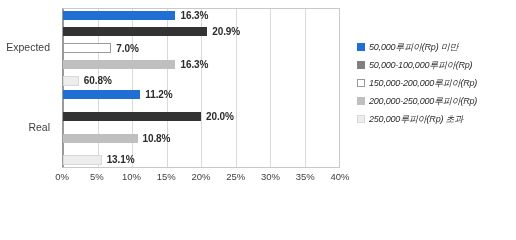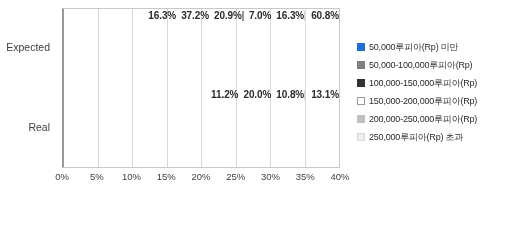--- a/index.html
+++ b/index.html
@@ -49,22 +49,22 @@
   
   .groups {
     position: absolute;
     inset: 0;
   }
   .group {
     position: absolute;
     left: 0;
     right: 0;
     display: flex;
-    flex-direction: row;
-    justify-content: flex-end;
+    flex-direction: column;
+    justify-content: space-between;
   }
   .group-expected { top: 0; height: 50%; }
   .group-real     { top: 50%; height: 50%; }
 
   .bar-row {
     position: relative;
     height: 13.2px;
     margin-bottom: 0.6px;
     display: flex;
     align-items: center;
@@ -119,20 +119,21 @@
     color: #404040;
     white-space: nowrap;
   }
 
   
   .legend {
     position: absolute;
     left: 357px;
     top: 38px;
     width: 158px;
+    font-style: italic;
   }
   .legend-item {
     display: flex;
     align-items: center;
     height: 18px;
   }
   .legend-swatch {
     width: 8px;
     height: 8px;
     flex: 0 0 8px;
@@ -166,24 +167,20 @@
       <div class="gridline" style="left:75%"></div>
       <div class="gridline" style="left:87.5%"></div>
     </div>
 
     <div class="groups">
 
       <div class="group group-expected">
         <div class="bar-row">
           <div class="bar s1" style="width:40.75%"></div>
           <div class="bar-label">16.3%</div>
-        </div>
-        <div class="bar-row">
-          <div class="bar s2" style="width:93%"></div>
-          <div class="bar-label">37.2%</div>
         </div>
         <div class="bar-row">
           <div class="bar s3" style="width:52.25%"></div>
           <div class="bar-label">20.9%</div>
         </div>
         <div class="bar-row">
           <div class="bar s4" style="width:17.5%"></div>
           <div class="bar-label">7.0%</div>
         </div>
         <div class="bar-row">
@@ -233,24 +230,20 @@
   <div class="legend">
     <div class="legend-item">
       <span class="legend-swatch s1"></span>
       <span class="legend-text">50,000루피아(Rp) 미만</span>
     </div>
     <div class="legend-item">
       <span class="legend-swatch s2"></span>
       <span class="legend-text">50,000-100,000루피아(Rp)</span>
     </div>
     <div class="legend-item">
-      <span class="legend-swatch s3"></span>
-      <span class="legend-text">100,000-150,000루피아(Rp)</span>
-    </div>
-    <div class="legend-item">
       <span class="legend-swatch s4"></span>
       <span class="legend-text">150,000-200,000루피아(Rp)</span>
     </div>
     <div class="legend-item">
       <span class="legend-swatch s5"></span>
       <span class="legend-text">200,000-250,000루피아(Rp)</span>
     </div>
     <div class="legend-item">
       <span class="legend-swatch s6"></span>
       <span class="legend-text">250,000루피아(Rp) 초과</span>

